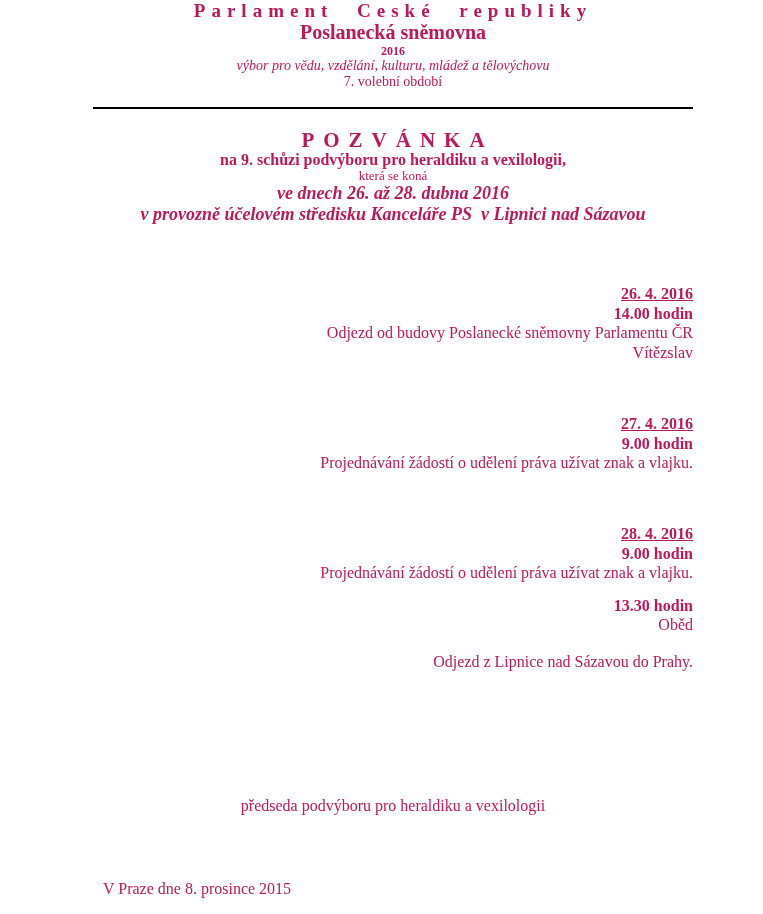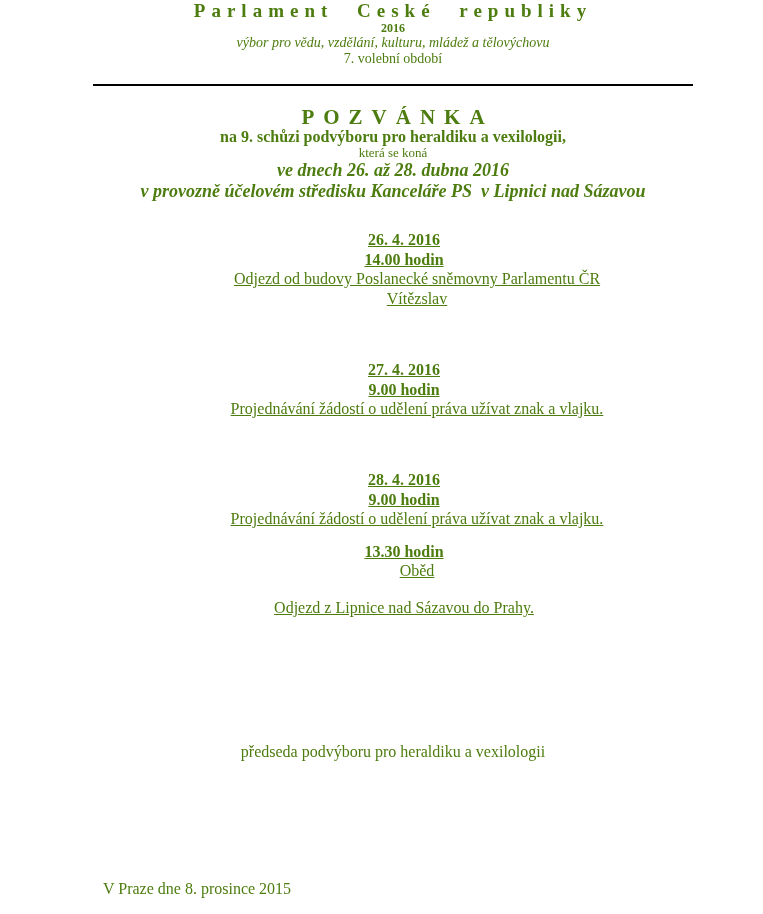--- a/index.html
+++ b/index.html
@@ -5,21 +5,21 @@
   html, body {
     margin: 0;
     padding: 0;
     background: #ffffff;
   }
   .page {
     position: relative;
     width: 763px;
     height: 914px;
     background: #ffffff;
-    color: #4d7c0f;
+    color: #be185d;
     font-family: "Liberation Serif", "DejaVu Serif", serif;
     overflow: hidden;
   }
   .content {
     position: absolute;
     left: 93px;
     top: 0;
     width: 600px;
   }
   
@@ -79,25 +79,24 @@
   }
   .inv-line3, .inv-line4 {
     font-size: 18px;
     line-height: 21px;
     font-weight: 700;
     font-style: italic;
     white-space: pre-wrap;
   }
   
   .schedule {
-    margin-top: 28px;
+    margin-top: 59px;
     padding-left: 22px;
-    text-align: center;
+    text-align: right;
     font-size: 16px;
-    text-decoration: underline;
   }
   .day-1 { margin-bottom: 51px; }
   .day-2 { margin-bottom: 51px; }
   .sch-date {
     font-weight: 700;
     text-decoration: underline;
     line-height: 20px;
     display: inline-block;
   }
   .sch-time {
@@ -136,20 +135,21 @@
   }
 </style>
 </head>
 <body>
 
 <div class="page">
   <div class="content">
 
     <div class="header">
       <div class="h-line1">Parlament Ceské republiky</div>
+      <div class="h-line2">Poslanecká sněmovna</div>
       <div class="h-line3">2016</div>
       <div class="h-line4">výbor pro vědu, vzdělání, kulturu, mládež a tělovýchovu</div>
       <div class="h-line5">7. volební období</div>
       <hr class="divider">
     </div>
 
     <div class="doc-title">POZVÁNKA</div>
 
     <div class="invitation">
       <div class="inv-line1">na 9. schůzi podvýboru pro heraldiku a vexilologii,</div>

